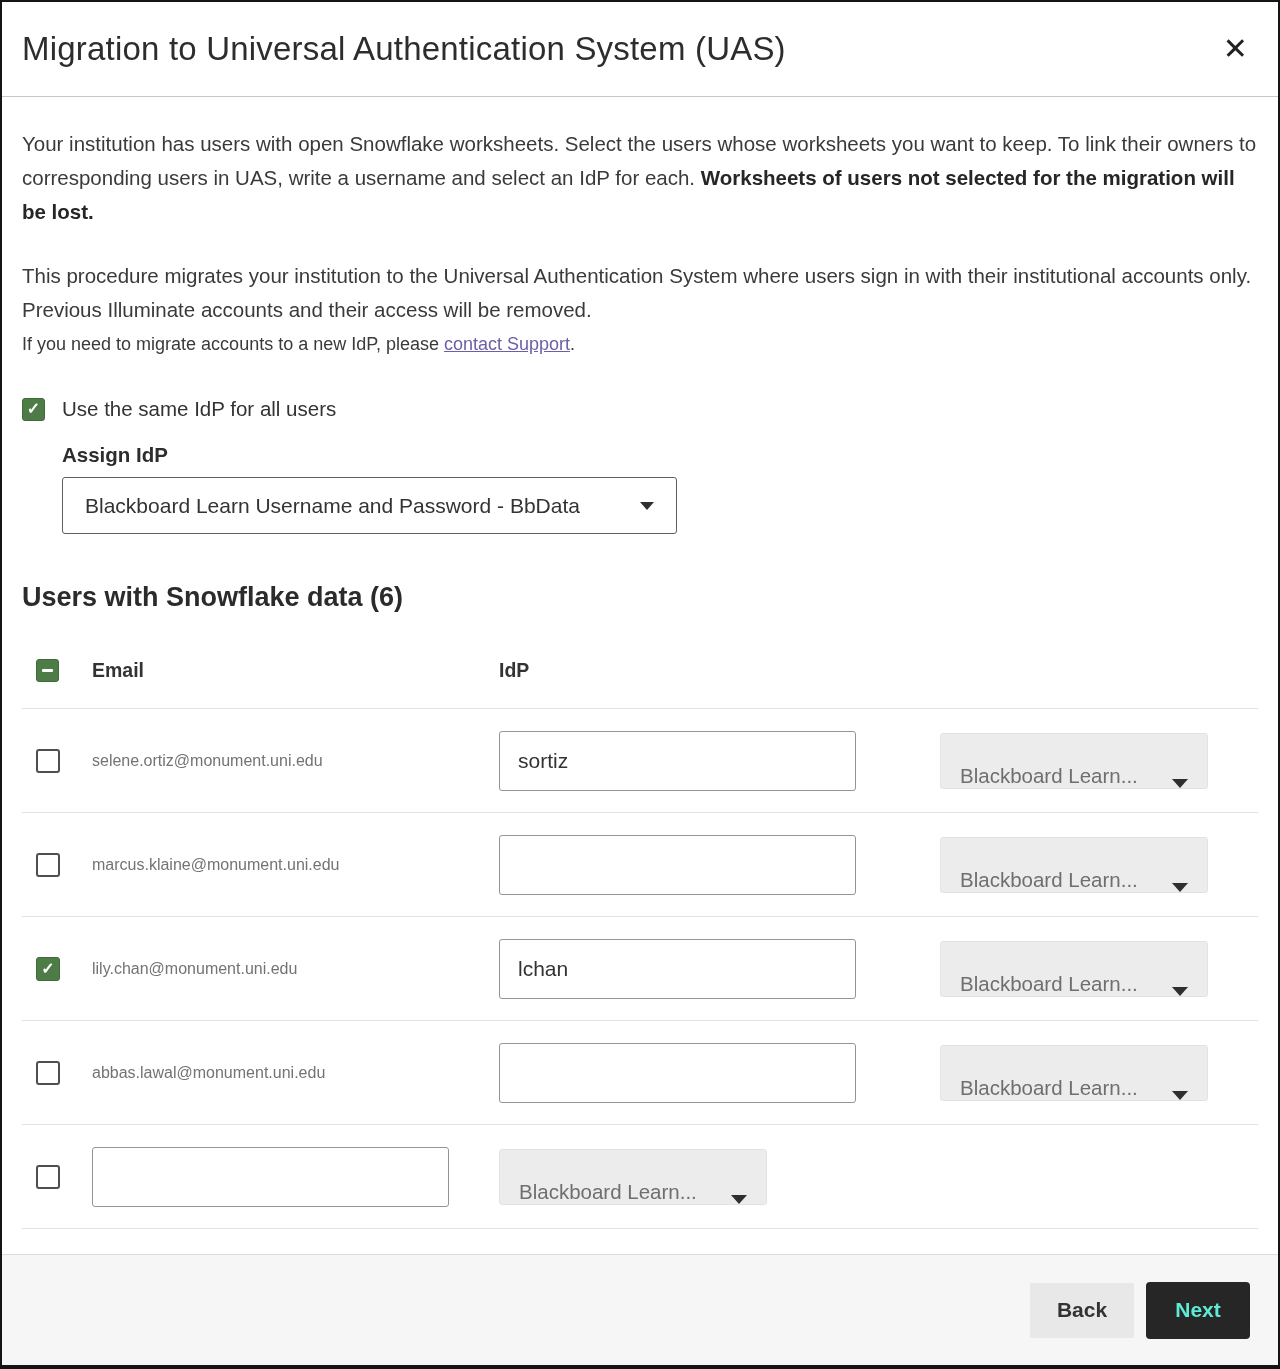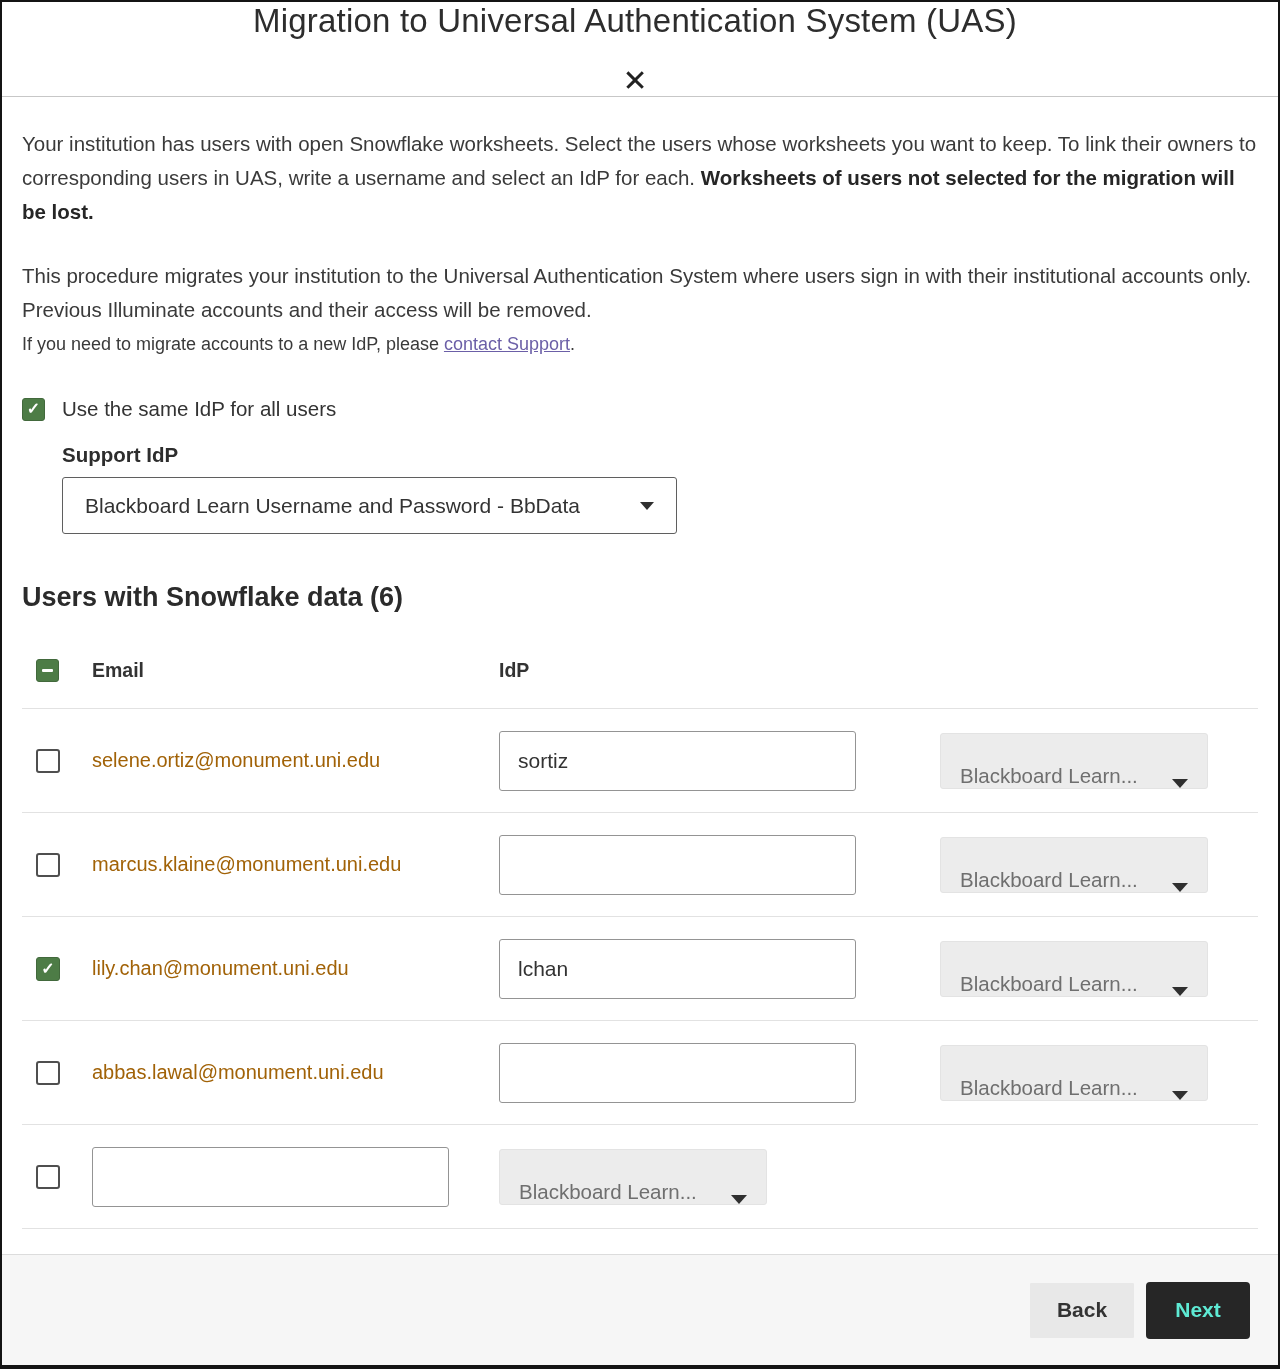--- a/index.html
+++ b/index.html
@@ -17,21 +17,20 @@
   }
 
   
   .modal-header {
     height: 95px;
     display: flex;
     align-items: center;
     justify-content: space-between;
     padding: 0 30px 0 20px;
     border-bottom: 1px solid #c7c7c7;
-    flex-direction: column;
   }
   .modal-title {
     font-size: 33px;
     font-weight: 400;
     color: #2d2d2d;
     letter-spacing: 0.2px;
   }
   .close-btn {
     background: none;
     border: none;
@@ -158,21 +157,21 @@
     font-weight: 700;
     font-family: "Liberation Serif", serif;
     color: #2f2f2f;
     cursor: pointer;
   }
   .user-row {
     height: 104px;
     border-bottom: 1px solid #e2e2e2;
   }
   .user-row .checkbox { width: 24px; height: 24px; }
-  .user-email { font-size: 20px; color: #a16207; }
+  .user-email { font-size: 16px; color: #737373; }
   .username-input {
     width: 357px;
     height: 60px;
     border: 1px solid #949494;
     border-radius: 3px;
     font-size: 21px;
     color: #333;
     padding: 0 18px;
     font-family: "Liberation Sans", sans-serif;
     background: #fff;
@@ -242,21 +241,21 @@
       <span>If you need to migrate accounts to a new IdP, please </span><a class="support-link">contact Support</a><span>.</span>
     </div>
 
     <div class="same-idp-row">
       <span class="checkbox checked" aria-checked="true">
         <span class="check-glyph">✓</span>
       </span>
       <span class="same-idp-label">Use the same IdP for all users</span>
     </div>
 
-    <div class="assign-idp-label">Support IdP</div>
+    <div class="assign-idp-label">Assign IdP</div>
 
     <div class="idp-select-main">
       <span>Blackboard Learn Username and Password - BbData</span>
       <span class="caret"></span>
     </div>
 
     <div class="section-heading">Users with Snowflake data (6)</div>
 
     <div class="users-table">
 

